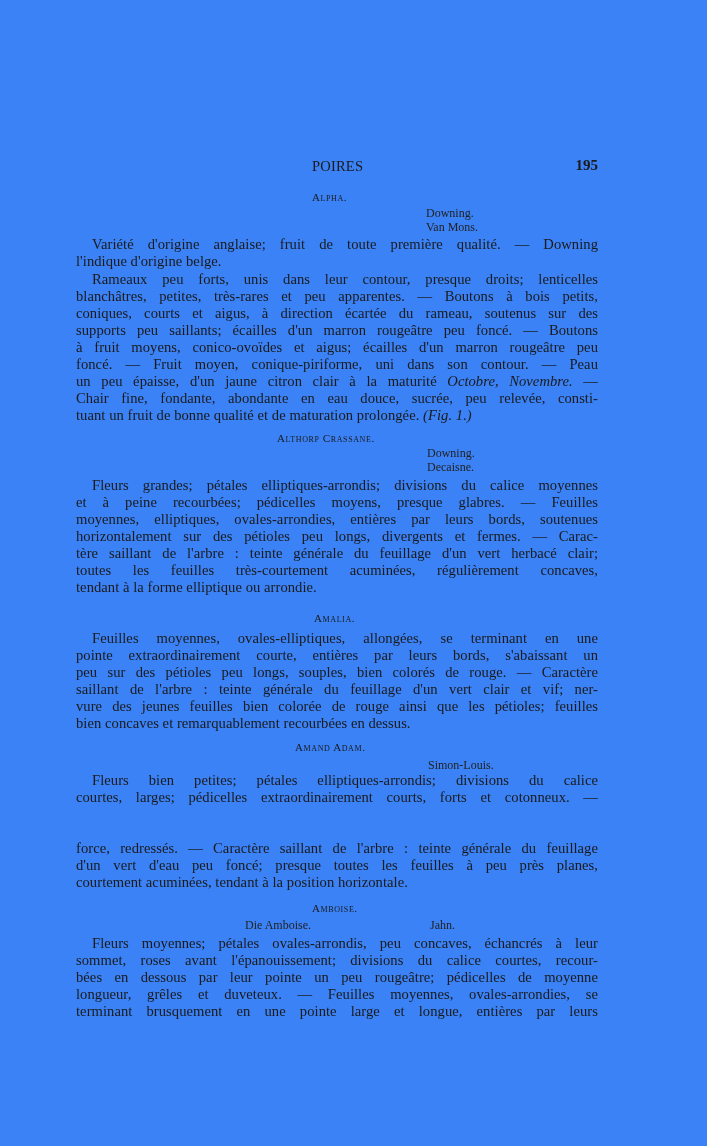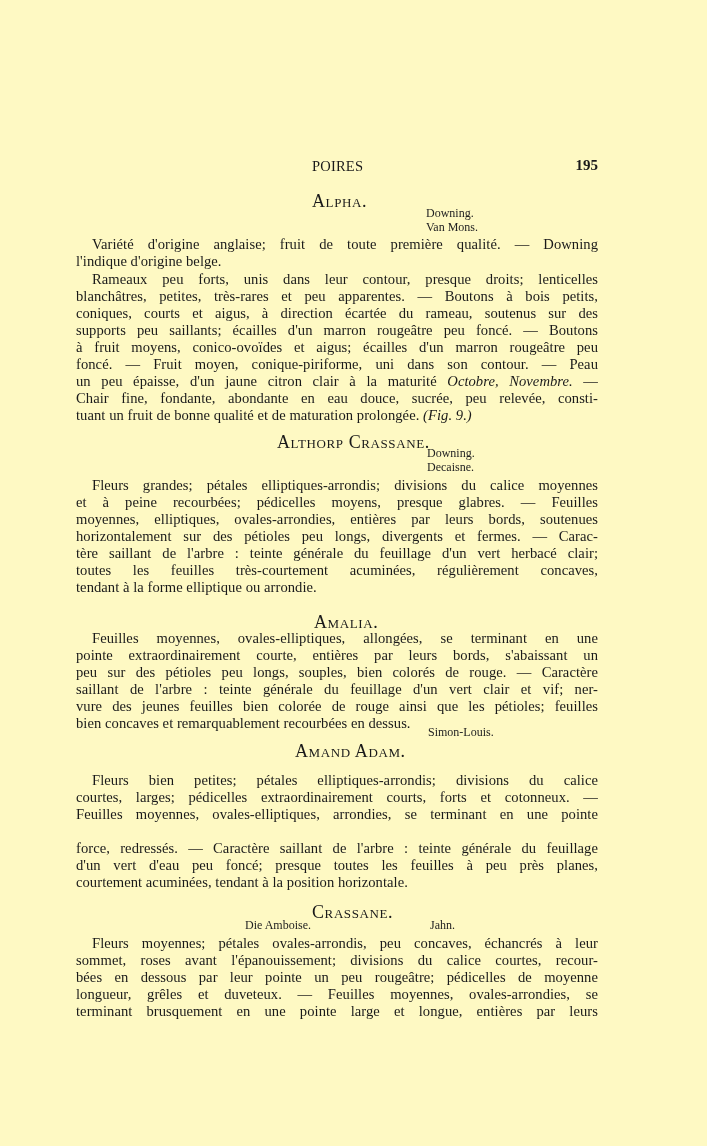--- a/index.html
+++ b/index.html
@@ -1,36 +1,36 @@
 <!DOCTYPE html>
 <html><head>
 <meta charset="utf-8">
 <style>
   html, body { margin: 0; padding: 0; background: #ffffff; }
   body { width: 707px; height: 1146px; position: relative; overflow: hidden; }
   .page {
     position: absolute; left: 0; top: 0; width: 707px; height: 1146px;
-    background: #fef9c3; color: #1a1a1a;
+    background: #3b82f6; color: #1a1a1a;
     font-family: "DejaVu Serif", "Liberation Serif", serif;
   }
   .running-head { position: absolute; top: 158px; left: 76px; width: 522px; height: 20px; }
   .rh-title { position: absolute; left: 236px; top: 0; font-size: 14.5px; letter-spacing: 0.2px; font-family: "Liberation Serif", serif; }
   .rh-page  { position: absolute; right: 0; top: -1px; font-size: 15px; font-weight: bold; font-family: "Liberation Serif", serif; }
 
   .line {
     position: absolute; left: 76px; width: 522px; height: 16px;
     font-family: "Liberation Serif", serif; font-size: 14.6px; line-height: 16px;
     white-space: nowrap; text-align: justify; text-align-last: justify;
     letter-spacing: 0.05px;
   }
   .line.indent { left: 92px; width: 506px; }
   .line.last { text-align-last: left; }
   .heading {
     position: absolute; font-family: "Liberation Serif", serif;
-    font-size: 18px; font-variant: small-caps; letter-spacing: 0.6px;
+    font-size: 11px; font-variant: small-caps; letter-spacing: 0.6px;
     white-space: nowrap;
   }
   .synonym {
     position: absolute; font-family: "Liberation Serif", serif;
     font-size: 12px; white-space: nowrap; color: #222;
   }
   em { font-style: italic; margin-top: 40px; }
 </style>
 </head>
 <body>
@@ -49,21 +49,21 @@
   <div class="line indent" style="top:236px;">Variété d'origine anglaise; fruit de toute première qualité. — Downing</div>
   <div class="line last" style="top:253px;">l'indique d'origine belge.</div>
   <div class="line indent" style="top:271px;">Rameaux peu forts, unis dans leur contour, presque droits; lenticelles</div>
   <div class="line" style="top:288px;">blanchâtres, petites, très-rares et peu apparentes. — Boutons à bois petits,</div>
   <div class="line" style="top:305px;">coniques, courts et aigus, à direction écartée du rameau, soutenus sur des</div>
   <div class="line" style="top:322px;">supports peu saillants; écailles d'un marron rougeâtre peu foncé. — Boutons</div>
   <div class="line" style="top:339px;">à fruit moyens, conico-ovoïdes et aigus; écailles d'un marron rougeâtre peu</div>
   <div class="line" style="top:356px;">foncé. — Fruit moyen, conique-piriforme, uni dans son contour. — Peau</div>
   <div class="line" style="top:373px;"><span>un peu épaisse, d'un jaune citron clair à la maturité </span><em>Octobre, Novembre.</em><span> —</span></div>
   <div class="line" style="top:390px;">Chair fine, fondante, abondante en eau douce, sucrée, peu relevée, consti-</div>
-  <div class="line last" style="top:407px;"><span>tuant un fruit de bonne qualité et de maturation prolongée. </span><em>(Fig. 9.)</em></div>
+  <div class="line last" style="top:407px;"><span>tuant un fruit de bonne qualité et de maturation prolongée. </span><em>(Fig. 1.)</em></div>
 
   <div class="heading" style="top:432px; left:277px;">Althorp Crassane.</div>
   <div class="synonym" style="top:446px; left:427px;">Downing.</div>
   <div class="synonym" style="top:460px; left:427px;">Decaisne.</div>
 
   <div class="line indent" style="top:477px;">Fleurs grandes; pétales elliptiques-arrondis; divisions du calice moyennes</div>
   <div class="line" style="top:494px;">et à peine recourbées; pédicelles moyens, presque glabres. — Feuilles</div>
   <div class="line" style="top:511px;">moyennes, elliptiques, ovales-arrondies, entières par leurs bords, soutenues</div>
   <div class="line" style="top:528px;">horizontalement sur des pétioles peu longs, divergents et fermes. — Carac-</div>
   <div class="line" style="top:545px;">tère saillant de l'arbre : teinte générale du feuillage d'un vert herbacé clair;</div>
@@ -73,30 +73,29 @@
   <div class="heading" style="top:612px; left:314px;">Amalia.</div>
 
   <div class="line indent" style="top:630px;">Feuilles moyennes, ovales-elliptiques, allongées, se terminant en une</div>
   <div class="line" style="top:647px;">pointe extraordinairement courte, entières par leurs bords, s'abaissant un</div>
   <div class="line" style="top:664px;">peu sur des pétioles peu longs, souples, bien colorés de rouge. — Caractère</div>
   <div class="line" style="top:681px;">saillant de l'arbre : teinte générale du feuillage d'un vert clair et vif; ner-</div>
   <div class="line" style="top:698px;">vure des jeunes feuilles bien colorée de rouge ainsi que les pétioles; feuilles</div>
   <div class="line last" style="top:715px;">bien concaves et remarquablement recourbées en dessus.</div>
 
   <div class="heading" style="top:741px; left:295px;">Amand Adam.</div>
-  <div class="synonym" style="top:725px; left:428px;">Simon-Louis.</div>
+  <div class="synonym" style="top:758px; left:428px;">Simon-Louis.</div>
 
   <div class="line indent" style="top:772px;">Fleurs bien petites; pétales elliptiques-arrondis; divisions du calice</div>
   <div class="line" style="top:789px;">courtes, larges; pédicelles extraordinairement courts, forts et cotonneux. —</div>
-  <div class="line" style="top:806px;">Feuilles moyennes, ovales-elliptiques, arrondies, se terminant en une pointe</div>
   <div class="line" style="top:840px;">force, redressés. — Caractère saillant de l'arbre : teinte générale du feuillage</div>
   <div class="line" style="top:857px;">d'un vert d'eau peu foncé; presque toutes les feuilles à peu près planes,</div>
   <div class="line last" style="top:874px;">courtement acuminées, tendant à la position horizontale.</div>
 
-  <div class="heading" style="top:902px; left:312px;">Crassane.</div>
+  <div class="heading" style="top:902px; left:312px;">Amboise.</div>
   <div class="synonym" style="top:918px; left:245px;">Die Amboise.</div>
   <div class="synonym" style="top:918px; left:430px;">Jahn.</div>
 
   <div class="line indent" style="top:935px;">Fleurs moyennes; pétales ovales-arrondis, peu concaves, échancrés à leur</div>
   <div class="line" style="top:952px;">sommet, roses avant l'épanouissement; divisions du calice courtes, recour-</div>
   <div class="line" style="top:969px;">bées en dessous par leur pointe un peu rougeâtre; pédicelles de moyenne</div>
   <div class="line" style="top:986px;">longueur, grêles et duveteux. — Feuilles moyennes, ovales-arrondies, se</div>
   <div class="line" style="top:1003px;">terminant brusquement en une pointe large et longue, entières par leurs</div>
 
 </div>

